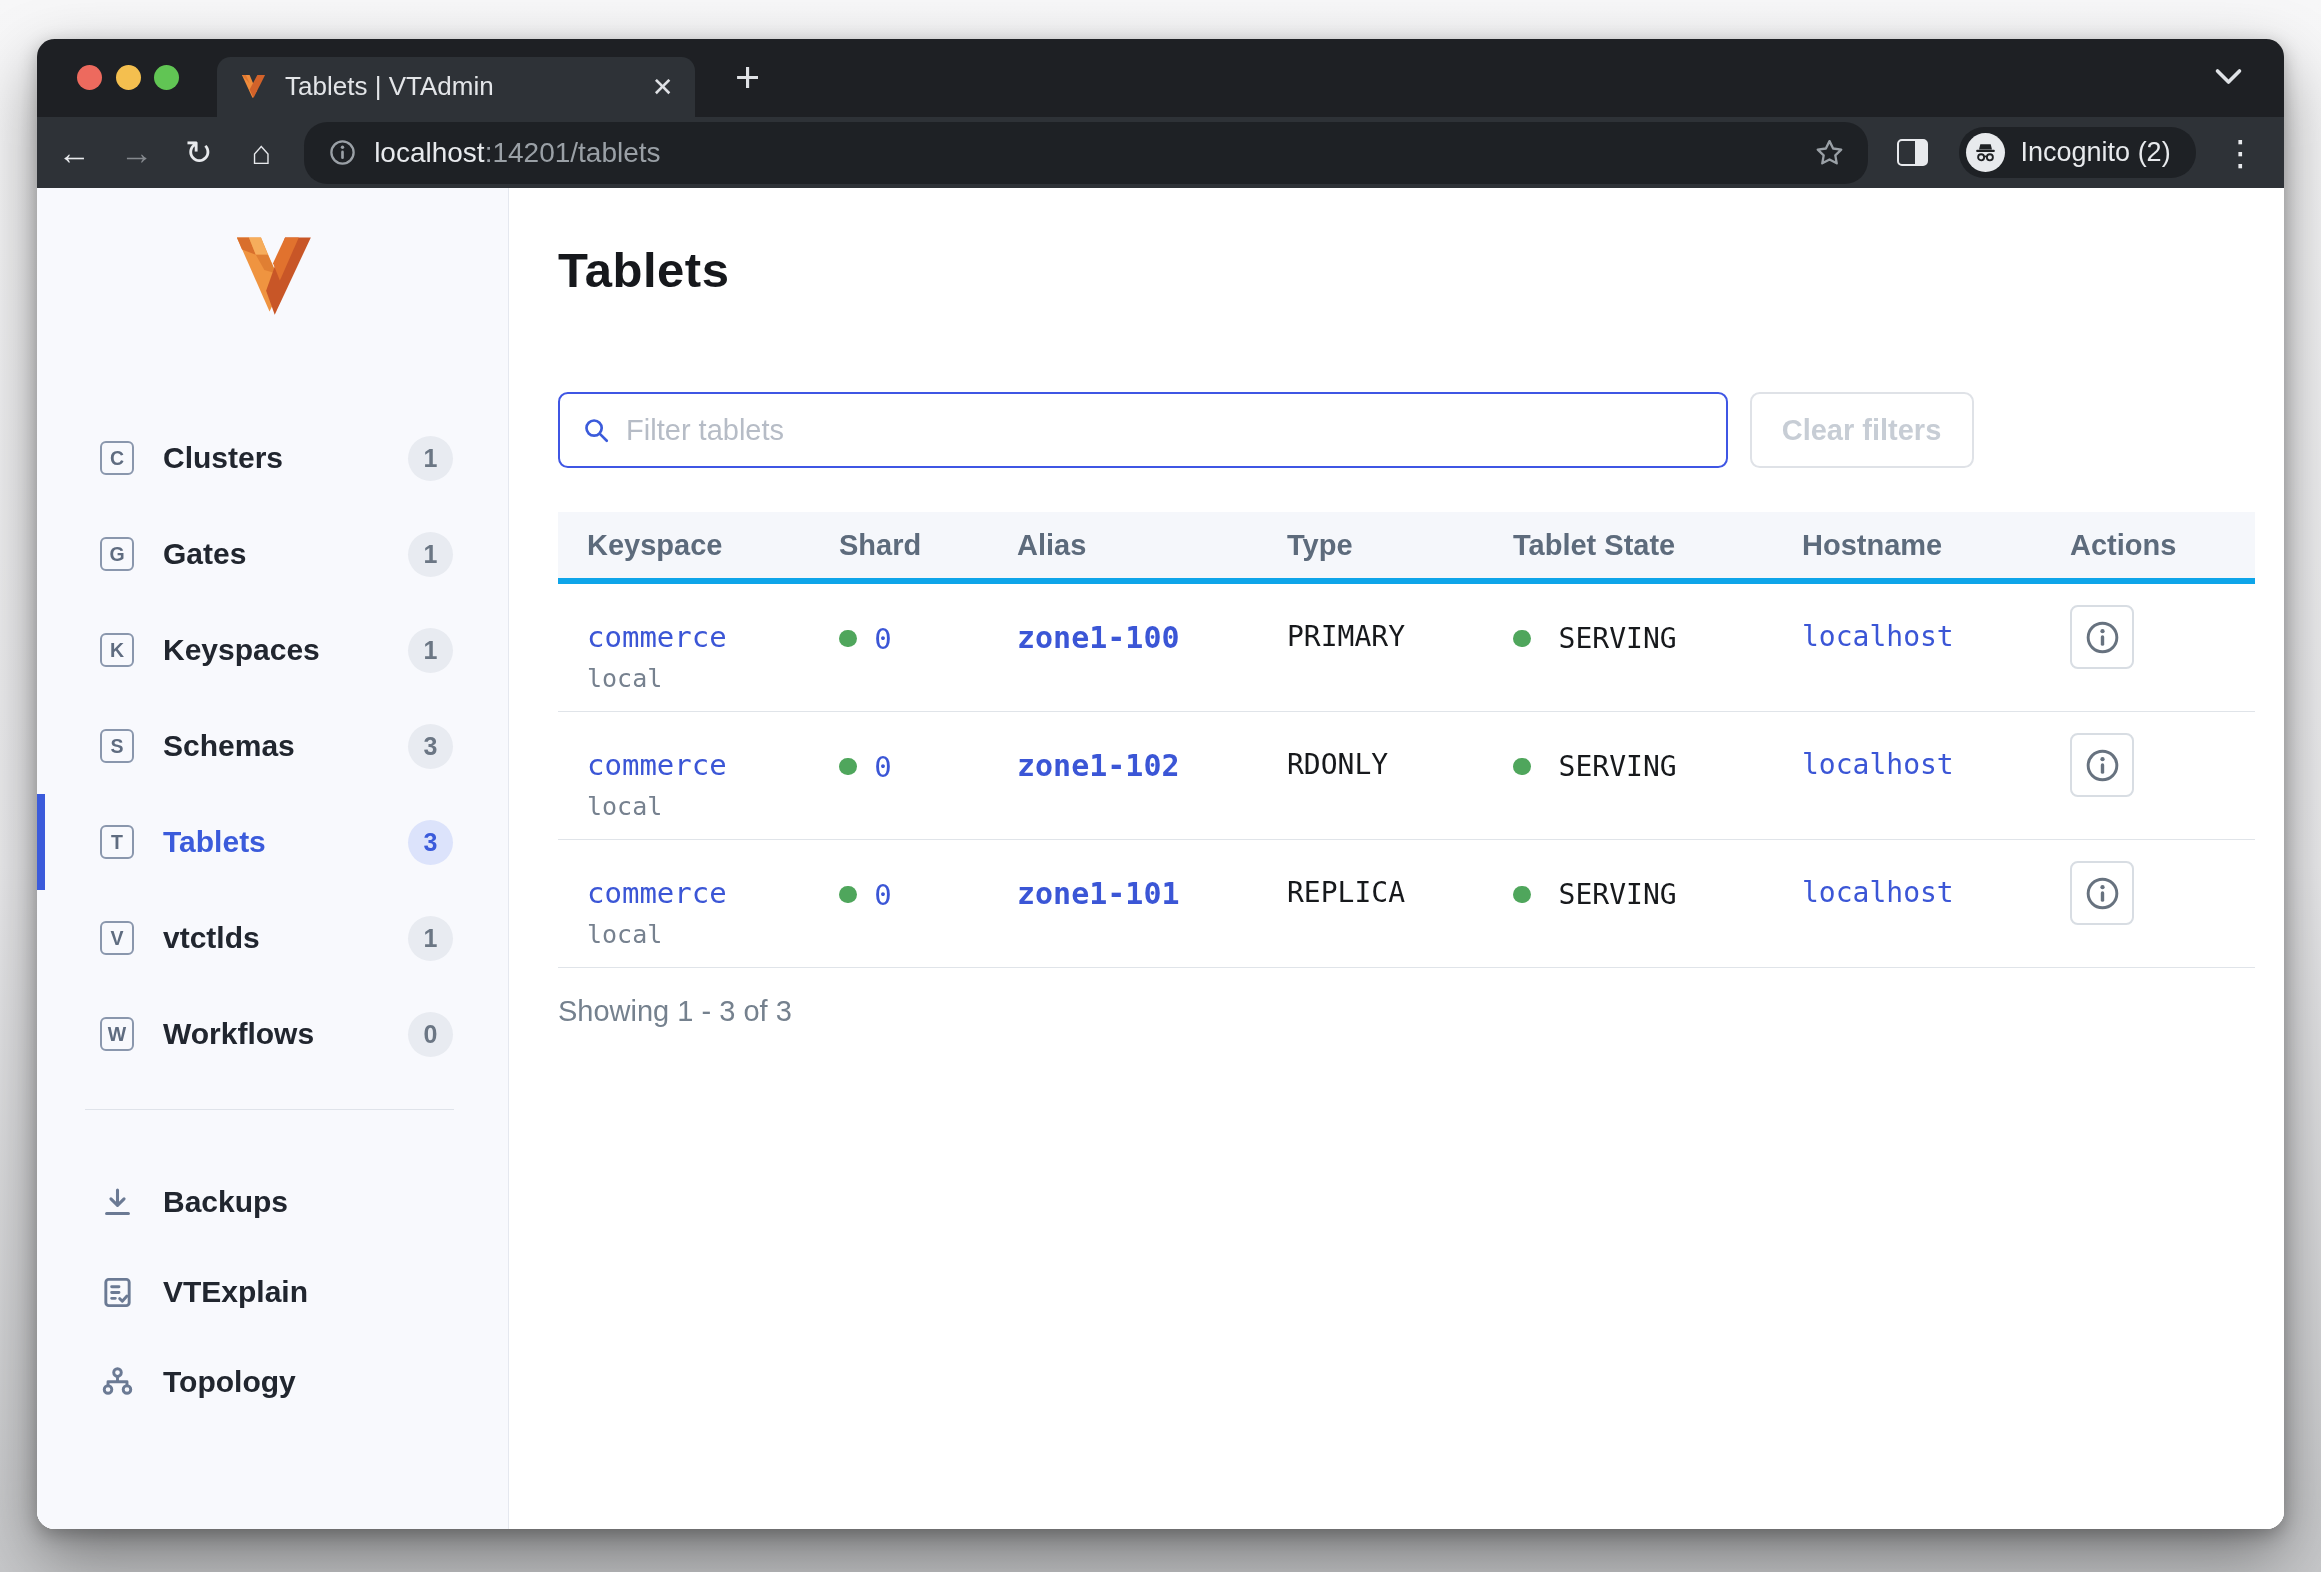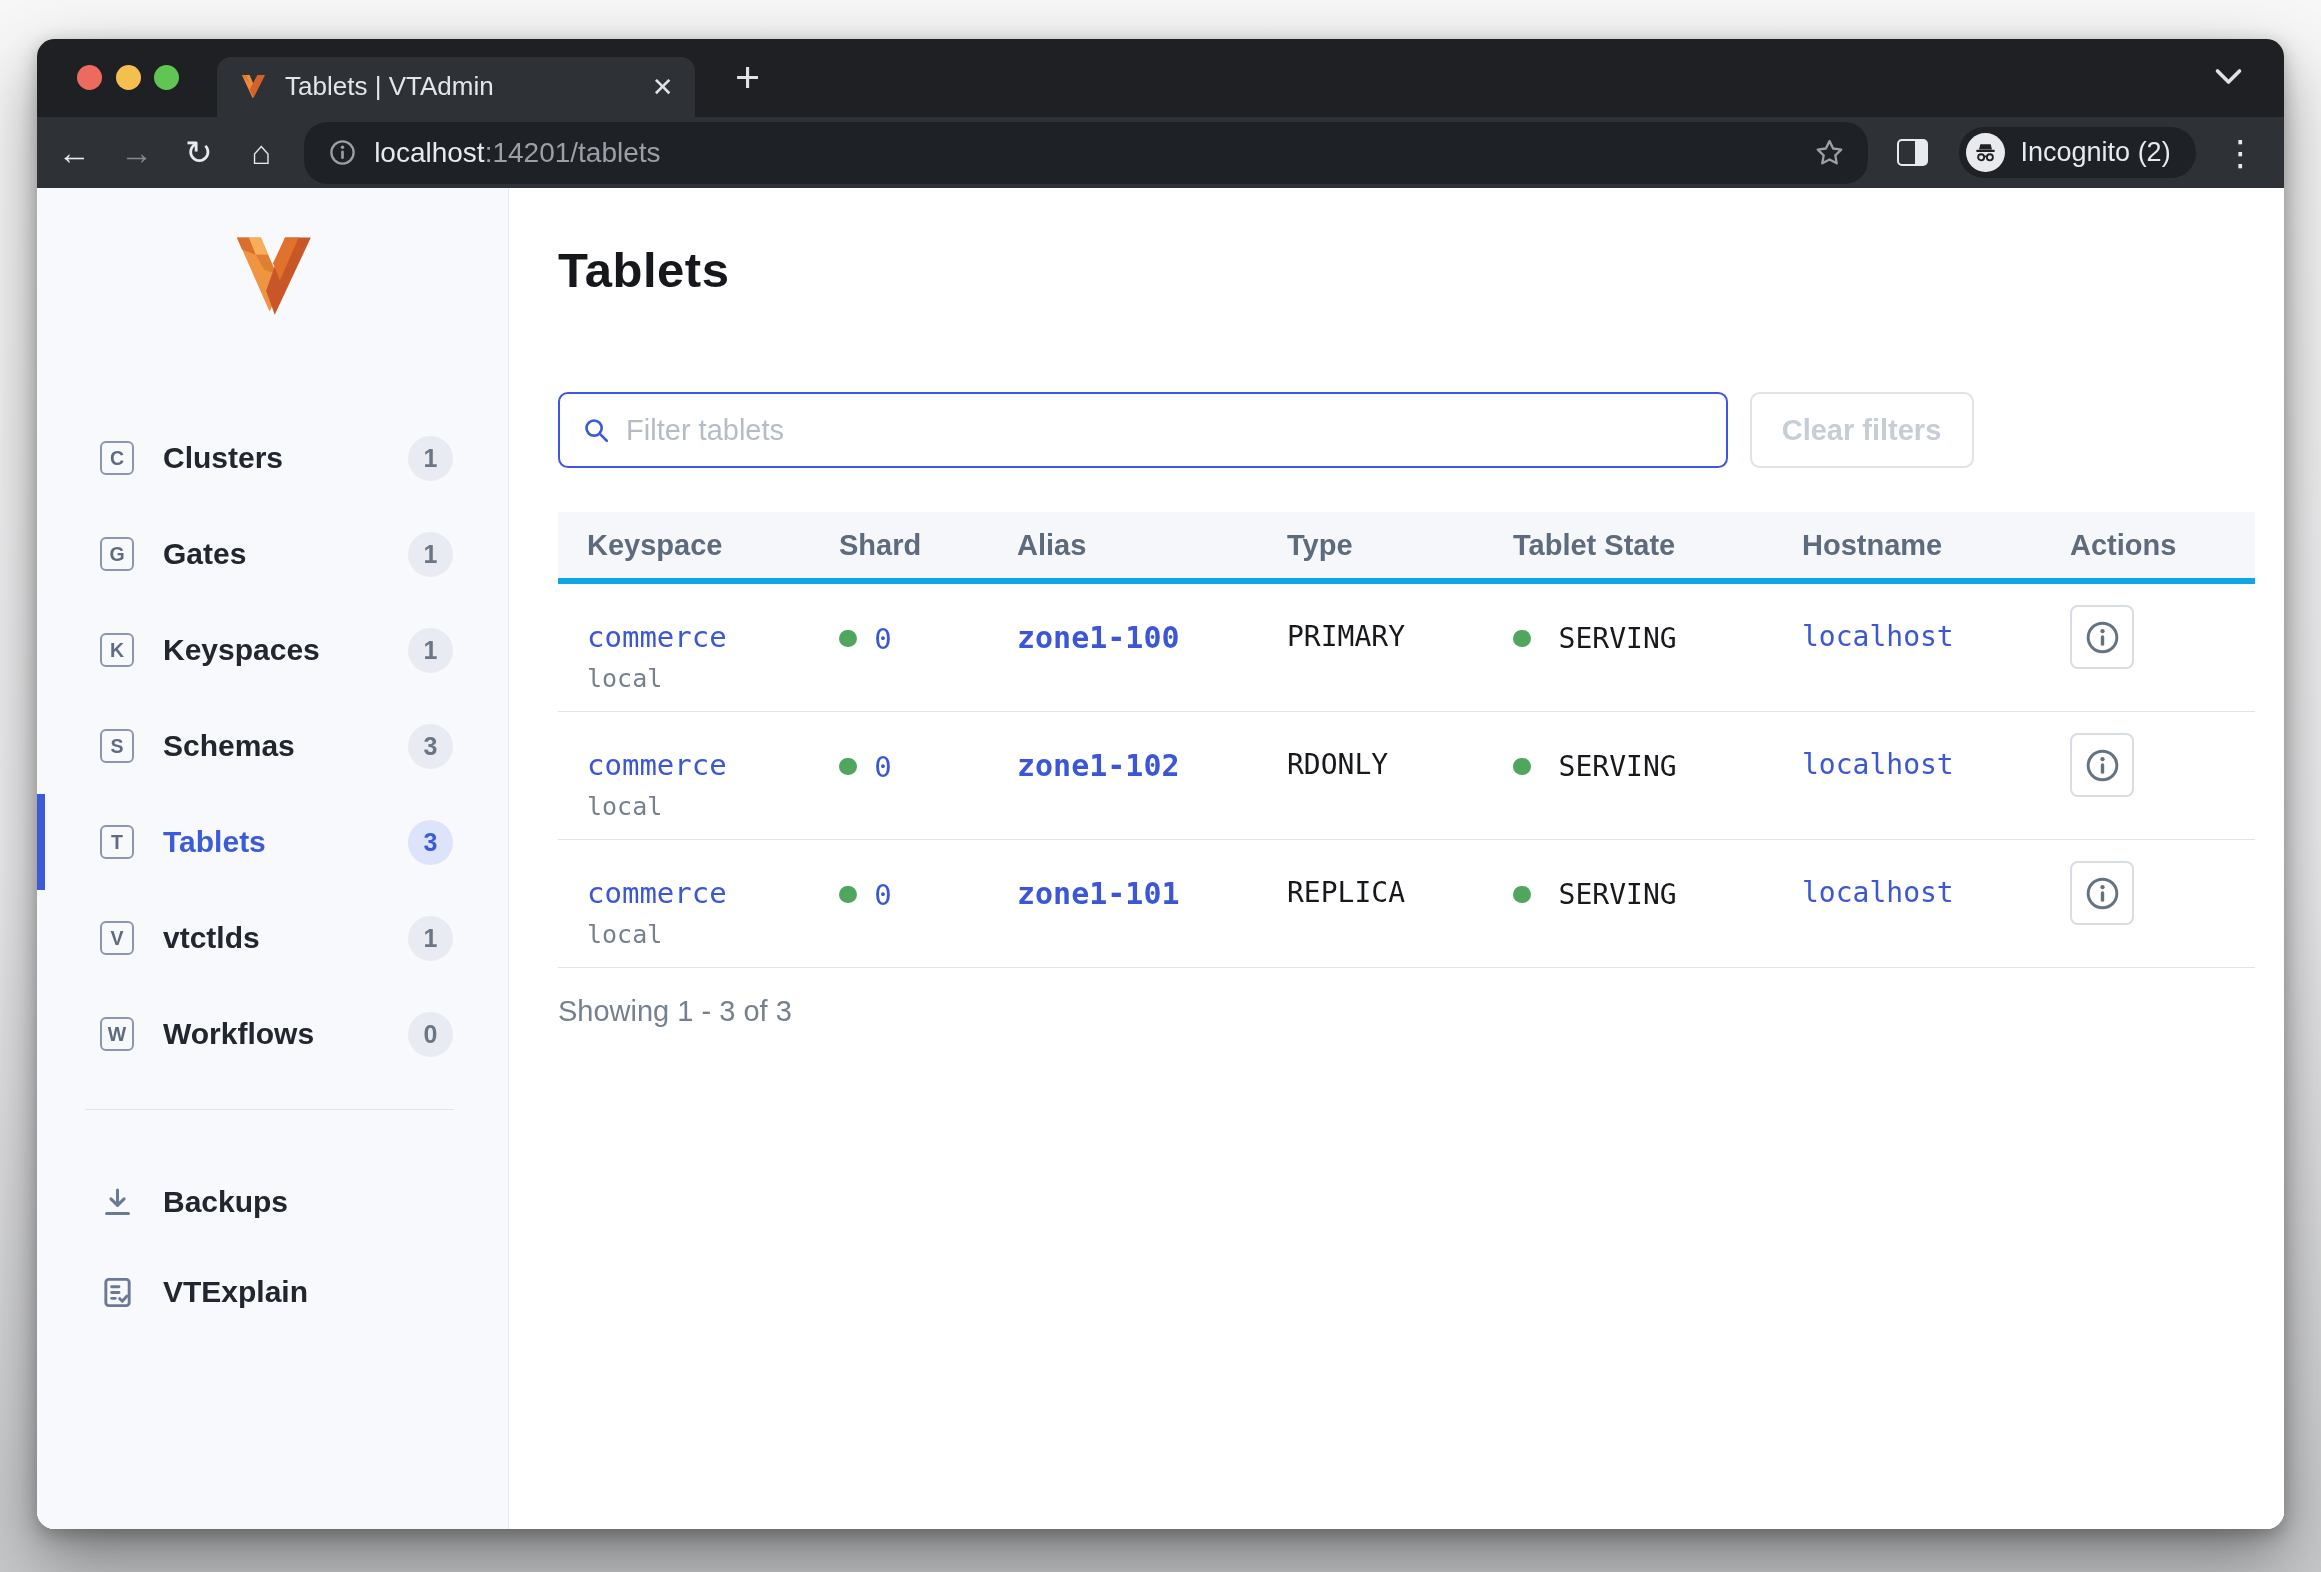--- a/index.html
+++ b/index.html
@@ -221,20 +221,31 @@
         <div class="tool-item">
           <span class="tool-icon">
             <svg width="35" height="35" viewBox="0 0 24 24" fill="none" stroke="#6b7a94" stroke-width="2" stroke-linecap="round" stroke-linejoin="round">
               <rect x="4" y="3" width="16" height="18" rx="2"></rect>
               <path d="M8 8h5M8 12h5M8 16h2.5"></path>
               <path d="M13.5 16.2l1.8 1.8 3.2-3.6"></path>
             </svg>
           </span>
           <span class="tool-label">VTExplain</span>
         </div>
+        <div class="tool-item">
+          <span class="tool-icon">
+            <svg width="35" height="35" viewBox="0 0 24 24" fill="none" stroke="#6b7a94" stroke-width="2" stroke-linecap="round" stroke-linejoin="round">
+              <circle cx="12" cy="5.2" r="2.6"></circle>
+              <path d="M12 7.8v3.7M5.5 11.5h13M5.5 11.5v2.6M18.5 11.5v2.6"></path>
+              <circle cx="5.5" cy="16.8" r="2.6"></circle>
+              <circle cx="18.5" cy="16.8" r="2.6"></circle>
+            </svg>
+          </span>
+          <span class="tool-label">Topology</span>
+        </div>
       </div>
     </div>
 
     <div class="main">
       <div class="page-title">Tablets</div>
 
       <div class="filter-row">
         <div class="filter-box">
           <svg width="29" height="29" viewBox="0 0 24 24">
             <circle cx="10" cy="10" r="6.3" fill="none" stroke="#3b5bdb" stroke-width="2.2"></circle>

